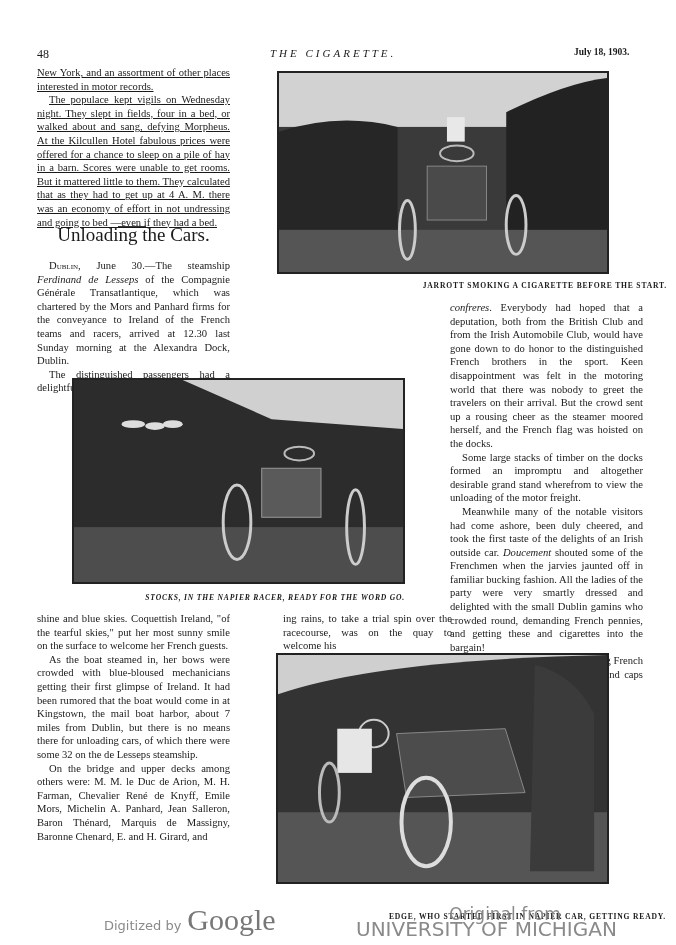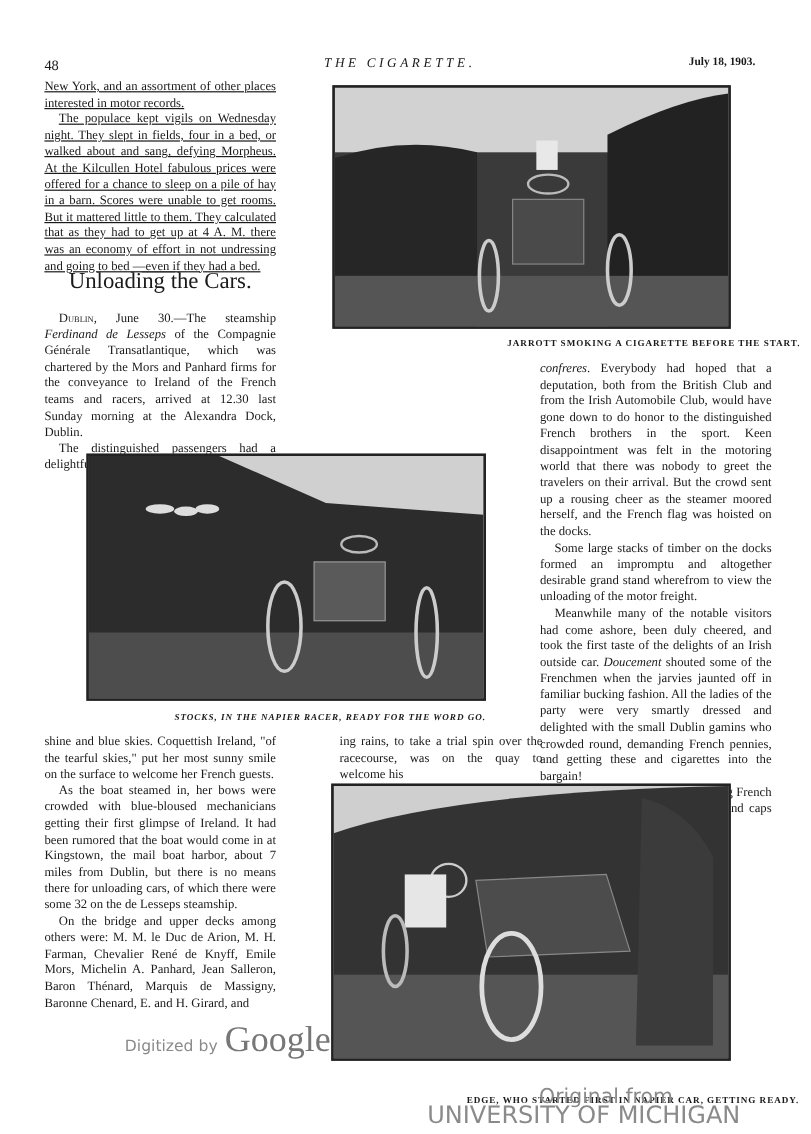--- a/index.html
+++ b/index.html
@@ -108,18 +108,18 @@
     <path d="M260 10 Q300 20 320 60 L320 220 L255 220Z" fill="#3b3b3b"></path>
     <path d="M120 80 L230 75 L250 140 L130 145Z" fill="#4c4c4c" stroke="#888"></path>
     <ellipse cx="97" cy="80" rx="15" ry="14" fill="none" stroke="#ccc" stroke-width="2"></ellipse>
     <rect x="60" y="75" width="35" height="45" fill="#e6e6e6"></rect>
     <ellipse cx="150" cy="170" rx="25" ry="45" fill="none" stroke="#ddd" stroke-width="4"></ellipse>
     <ellipse cx="52" cy="140" rx="10" ry="30" fill="none" stroke="#bbb" stroke-width="3"></ellipse>
   </svg>
 </div>
 <div class="abs caption" style="left:276px; top:894px; width:390px;margin-top:18px;">EDGE, WHO STARTED FIRST IN NAPIER CAR, GETTING READY.</div>
 
-<div class="abs" style="left:104px; top:850px; display:flex; align-items:baseline; gap:6px;">
+<div class="abs" style="left:104px; top:903px; display:flex; align-items:baseline; gap:6px;">
   <span class="wm" style="font-size:13px;">Digitized by</span>
   <span class="google">Google</span>
 </div>
 <div class="abs wm" style="left:385px; top:904px; width:240px; text-align:center; font-size:17px;">Original from</div>
 <div class="abs wm" style="left:356px; top:917px; width:300px; text-align:left; font-size:20px;">UNIVERSITY OF MICHIGAN</div>
 
 </body></html>

